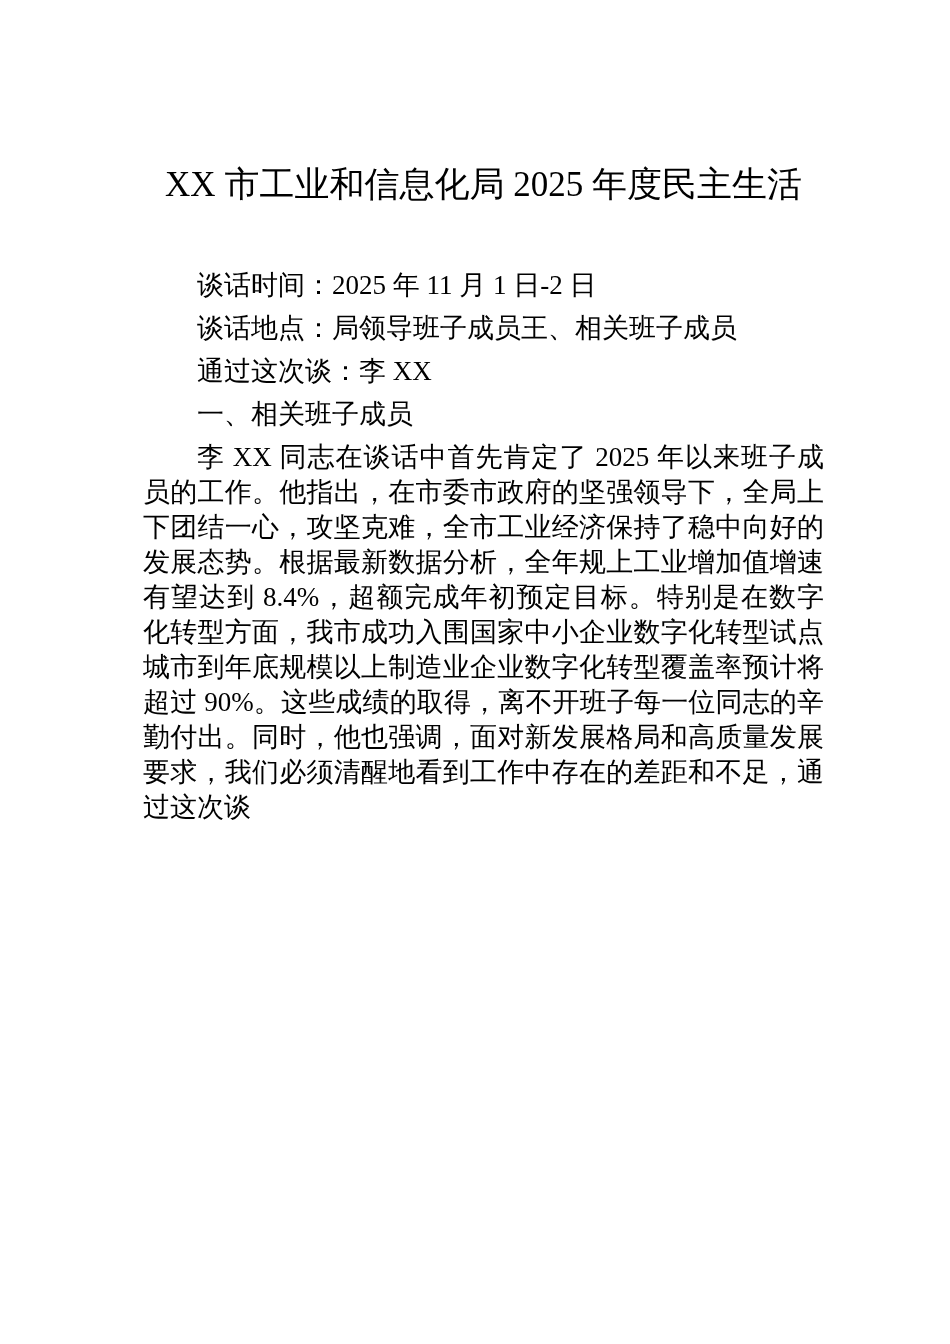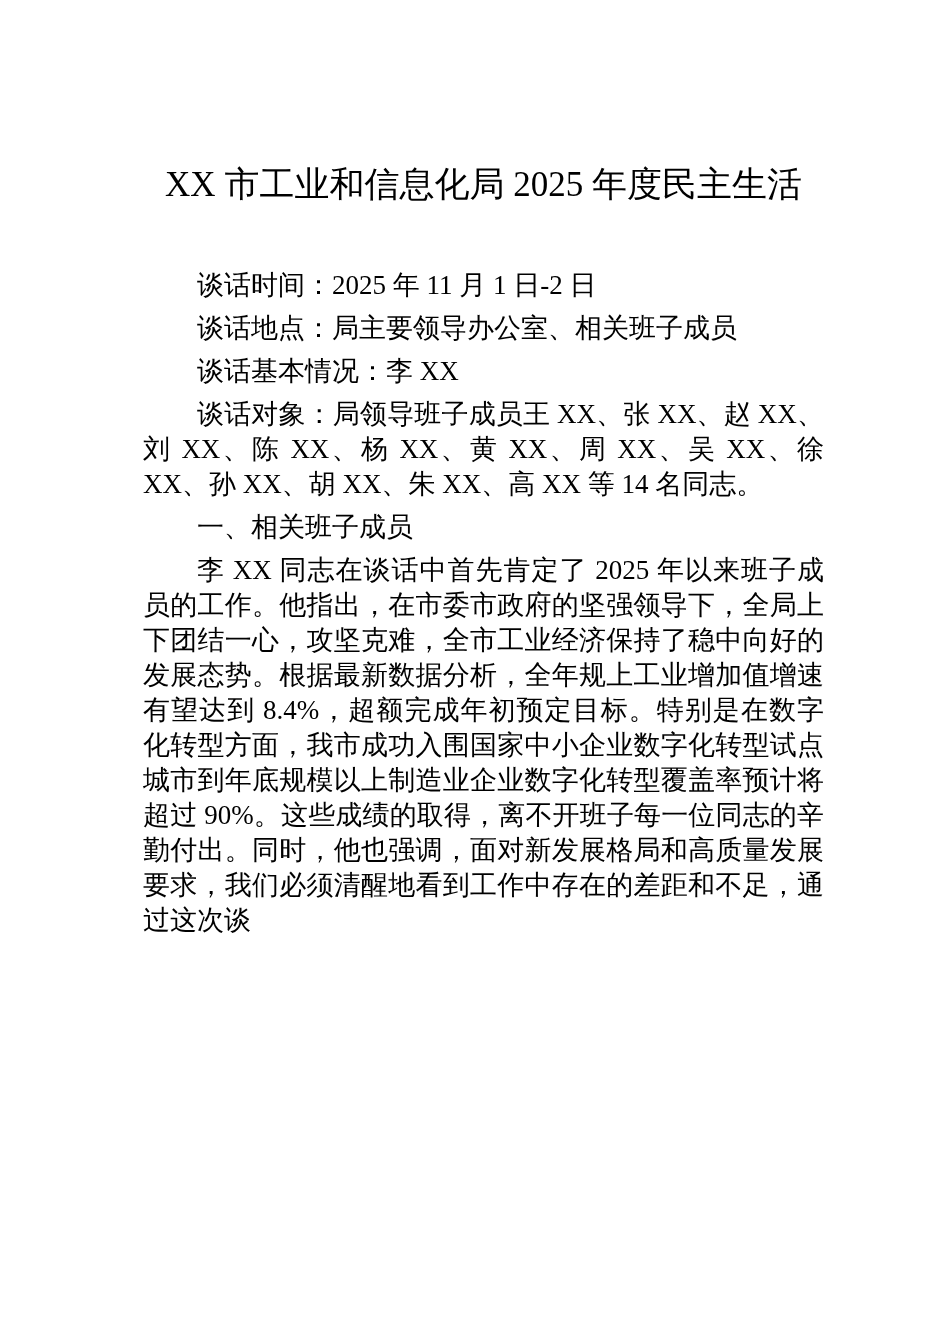--- a/index.html
+++ b/index.html
@@ -52,22 +52,21 @@
 <body>
 
 <div class="page">
 
   <h1 class="doc-title">
     <span class="title-line">XX 市工业和信息化局 2025 年度民主生活</span>
   </h1>
 
   <div class="doc-body">
     <p>谈话时间：2025 年 11 月 1 日-2 日</p>
-    <p>谈话地点：局主要领导办公室、相关班子成员</p>
-    <p>谈话基本情况：李 XX</p>
-    <p>谈话对象：局领导班子成员王 XX、张 XX、赵 XX、刘 XX、陈 XX、杨 XX、黄 XX、周 XX、吴 XX、徐 XX、孙 XX、胡 XX、朱 XX、高 XX 等 14 名同志。</p>
+    <p>谈话地点：局领导班子成员王、相关班子成员</p>
+    <p>通过这次谈：李 XX</p>
     <p>一、相关班子成员</p>
     <p>李 XX 同志在谈话中首先肯定了 2025 年以来班子成员的工作。他指出，在市委市政府的坚强领导下，全局上下团结一心，攻坚克难，全市工业经济保持了稳中向好的发展态势。根据最新数据分析，全年规上工业增加值增速有望达到 8.4%，超额完成年初预定目标。特别是在数字化转型方面，我市成功入围国家中小企业数字化转型试点城市到年底规模以上制造业企业数字化转型覆盖率预计将超过 90%。这些成绩的取得，离不开班子每一位同志的辛勤付出。同时，他也强调，面对新发展格局和高质量发展要求，我们必须清醒地看到工作中存在的差距和不足，通过这次谈</p>
   </div>
 
   <div class="page-number">1</div>
 
 </div>
 
 </body></html>

